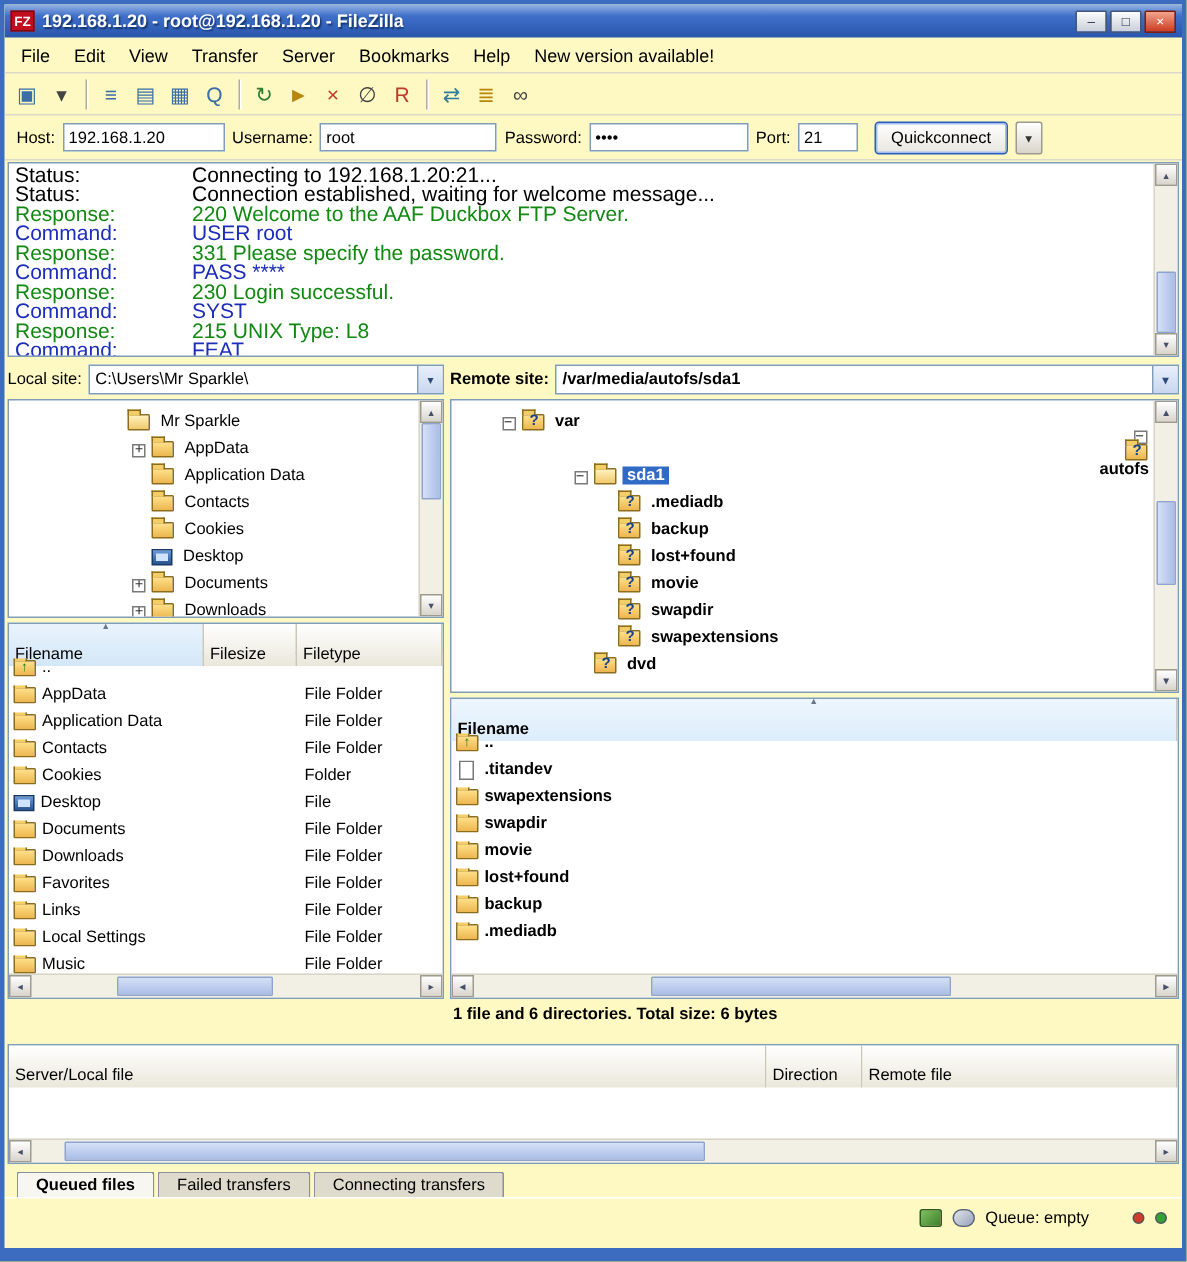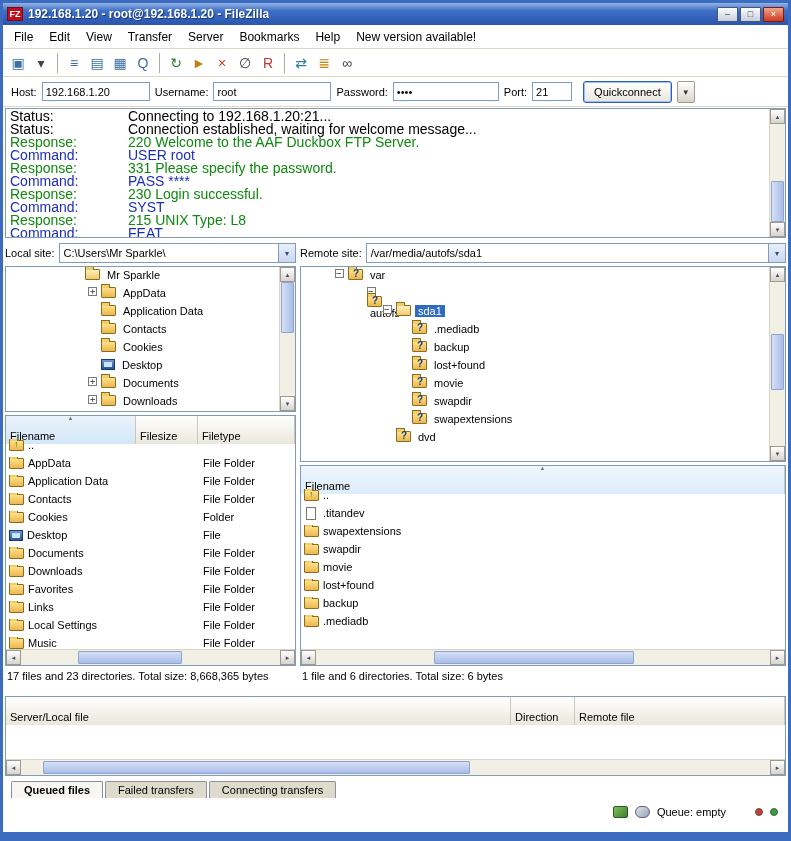--- a/index.html
+++ b/index.html
@@ -1,20 +1,20 @@
 <!DOCTYPE html>
 <html><head>
 <meta charset="utf-8">
 <style>
   * { margin:0; padding:0; box-sizing:border-box; }
   body { background:#555; font-family:"Liberation Sans", sans-serif; }
   .window{
     width:791px; height:841px; margin:0 auto;
     border:3px solid #3c6cc0; border-bottom-width:9px;
-    background:#ffffff; display:flex; flex-direction:column; overflow:hidden;
+    background:#fef9c3; display:flex; flex-direction:column; overflow:hidden;
   }
   
   .titlebar{
     height:22px; flex:none; display:flex; align-items:center; gap:5px; padding:0 4px;
     background:linear-gradient(180deg,#94b3e4 0%,#3f6fc8 35%,#2b57ae 95%);
   }
   .app-icon{ width:16px; height:14px; background:#c00e1e; color:#fff;
     font:bold 9px/13px "Liberation Sans",sans-serif; text-align:center; border:1px solid #7a0a12; flex:none;}
   .title-text{ color:#fff; font-size:12px; font-weight:bold; text-shadow:1px 1px 1px #15356e;
     white-space:nowrap; overflow:hidden;}
@@ -65,33 +65,33 @@
   .hscroll{ height:16px; flex:none; background:#f2f0e4; border-top:1px solid #d8d4c8; display:flex;}
   .sb-btnh{ width:15px; flex:none; background:linear-gradient(#ffffff,#d8d4cc); border:1px solid #9d9a90;
     font-size:7px; display:flex; align-items:center; justify-content:center; color:#44506b;}
   .sb-trackh{ flex:1; position:relative;}
   .sb-thumbh{ position:absolute; top:1px; bottom:1px;
     background:linear-gradient(#d6e0f6,#aabde8); border:1px solid #8fa3cf; border-radius:1px;}
   
   .main{ height:457px; flex:none; display:flex; padding:2px 2px 0; gap:4px;}
   .pane{ display:flex; flex-direction:column;}
   .pane-left{ width:291px; flex:none;}
-  .pane-right{ flex:1; min-width:0;}
+  .pane-right{ flex:1; min-width:0;font-weight:bold;}
   .site-row{ height:24px; flex:none; display:flex; align-items:center; gap:4px; font-size:11px;}
   .site-label{ white-space:nowrap;}
   .combo{ flex:1; height:20px; border:1px solid #7f9db9; background:#fff; display:flex; align-items:center; min-width:0;}
   .combo-text{ flex:1; padding:0 4px; white-space:nowrap; overflow:hidden; font-size:11px;}
   .combo-btn{ width:17px; height:100%; flex:none; background:linear-gradient(#e9f0fb,#c8d6ef);
     border-left:1px solid #7f9db9; display:flex; align-items:center; justify-content:center;
     font-size:8px; color:#2c4a7c;}
   .tree-panel{ flex:none; border:1px solid #7f9db9; background:#fff; display:flex; overflow:hidden; margin-top:1px;}
   .tree-local{ height:146px;}
   .tree-remote{ height:196px;}
   .tree-content{ flex:1; overflow:hidden; padding:2px 0 0 2px; min-width:0;}
-  .tree-row{ display:flex; align-items:flex-start; height:18px; font-size:11px; white-space:nowrap;}
+  .tree-row{ display:flex; align-items:flex-end; height:18px; font-size:11px; white-space:nowrap;}
   .exp{ width:9px; height:9px; flex:none; border:1px solid #7a7a7a; background:#fff;
     position:relative; margin-right:4px;}
   .exp::before{ position:absolute; left:1px; top:-1px; font:9px/9px "DejaVu Sans Mono",monospace; color:#333;}
   .exp.plus::before{ content:"+";}
   .exp.minus::before{ content:"−"; left:0;}
   .exp.none{ visibility:hidden;}
   .tree-label{ padding:0 3px;}
   .tree-label.sel{ background:#316ac5; color:#fff;}
   
   .ico{ width:15px; height:11px; flex:none; margin-right:4px; position:relative; display:inline-block;}
@@ -515,21 +515,20 @@
             </div>
           </div>
         <div class="hscroll">
           <div class="sb-btnh">◂</div>
           <div class="sb-trackh">
             <div class="sb-thumbh" style="left:22%;width:40%;"></div>
           </div>
           <div class="sb-btnh">▸</div>
         </div>
       </div>
-      <div class="status-line">17 files and 23 directories. Total size: 8,668,365 bytes</div>
     </div>
 
     <div class="pane pane-right">
       <div class="site-row">
         <span class="site-label">Remote site:</span>
         <span class="combo">
           <span class="combo-text">/var/media/autofs/sda1</span>
           <span class="combo-btn">▾</span>
         </span>
       </div>

